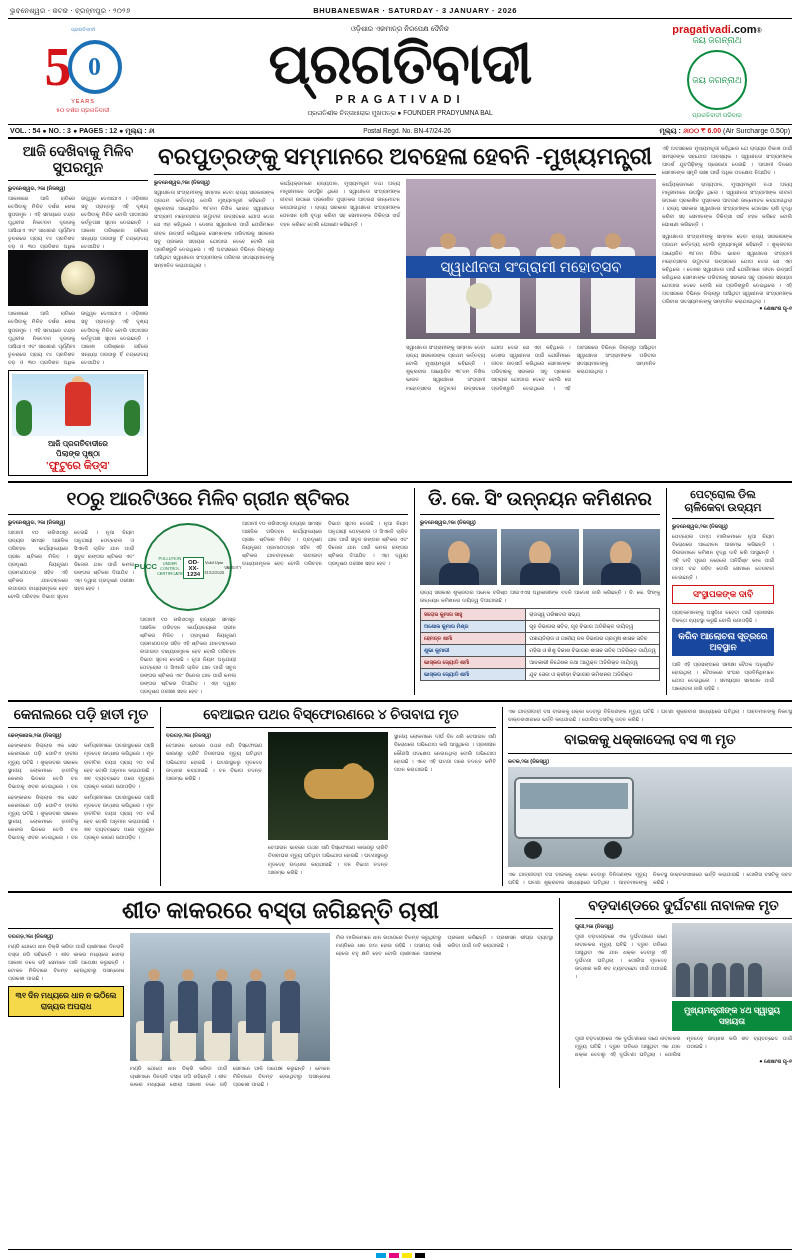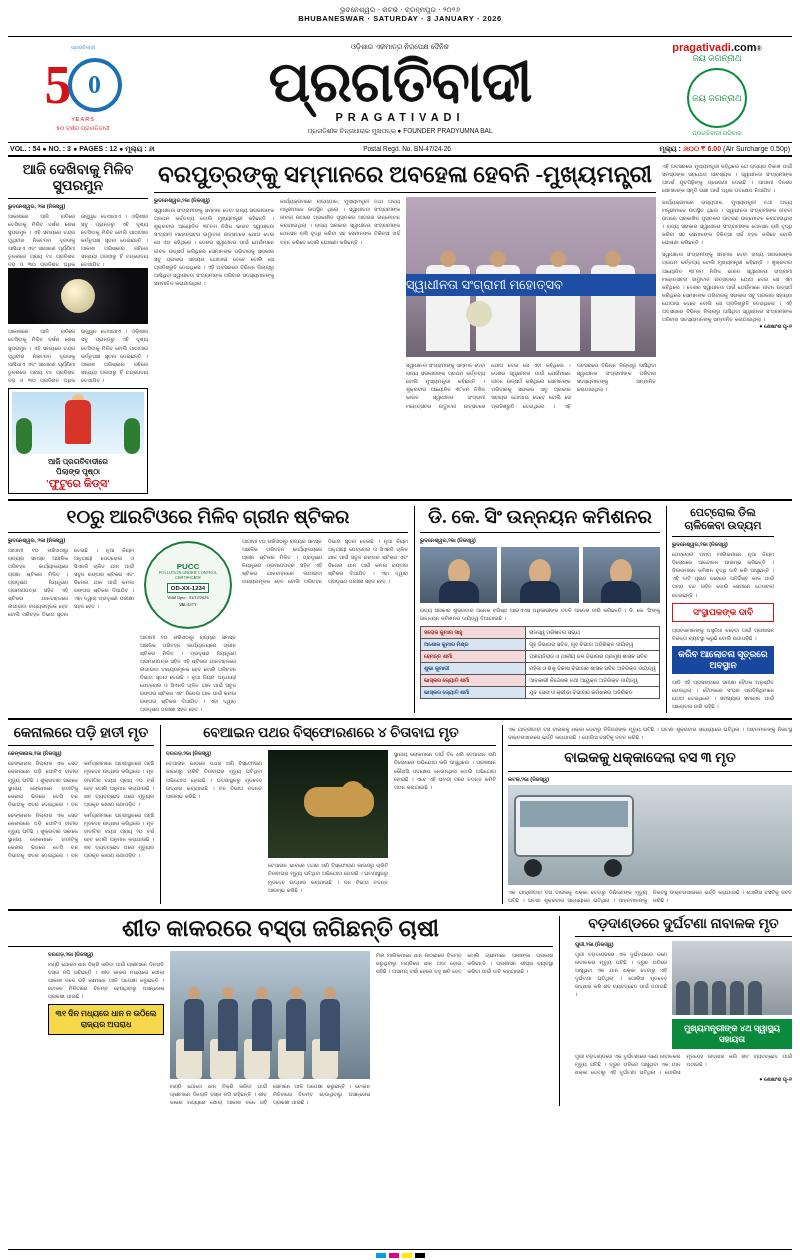--- a/index.html
+++ b/index.html
@@ -9,23 +9,22 @@
     background:#ffffff;
     font-family:"Liberation Sans", sans-serif;
     color:#111;
     overflow:hidden;
   }
   .page { width:800px; height:1260px; position:relative; padding:4px 8px 0 8px; }
 
   
   .topstrip {
     display:flex; justify-content:space-between; align-items:center;
-    font-size:7px; letter-spacing:.2px; padding:2px 2px 13px 2px;
+    font-size:7px; letter-spacing:.2px; padding:2px 2px 3px 2px;
     border-bottom:1px solid #000;
-    flex-direction:column;
   }
   .topstrip .left { color:#111; }
   .topstrip .center { font-weight:bold; letter-spacing:.6px; font-size:7.5px; }
   .topstrip .right { width:90px; }
 
   
   .masthead { display:flex; align-items:center; padding:4px 0 0 0; }
   .mh-left { width:150px; display:flex; flex-direction:column; align-items:center; }
   .mh-center { flex:1; text-align:center; }
   .mh-right { width:150px; display:flex; flex-direction:column; align-items:center; }
@@ -124,41 +123,41 @@
   .promo .art .tree1{position:absolute;left:4px;bottom:0;width:16px;height:36px;background:#2e7d32;border-radius:8px;}
   .promo .art .tree2{position:absolute;right:4px;bottom:0;width:16px;height:36px;background:#2e7d32;border-radius:8px;}
   .promo .t1 { font-size:7.5px; font-weight:bold; margin-top:3px; font-family:"Liberation Serif",serif;}
   .promo .t2 { font-size:7.5px; font-weight:bold; font-family:"Liberation Serif",serif;}
   .promo .t3 { font-size:11px; font-weight:bold; color:#d21317; font-family:"Liberation Serif",serif;}
 
   .mainphoto { height:160px; background:linear-gradient(#c9b7c7,#8e7f92); position:relative; overflow:hidden;}
   .mainphoto .stage { position:absolute; inset:0; background:
      linear-gradient(180deg,#b9a7bb 0%, #a593a8 45%, #6e6472 100%); }
   .mainphoto .banner { position:absolute; left:0; right:0; top:48%; height:22px; background:#1d4ea3; }
-  .mainphoto .banner span { color:#fff; font-size:13px; font-family:"Liberation Serif",serif; display:block; text-align:left; line-height:22px;}
+  .mainphoto .banner span { color:#fff; font-size:15px; font-family:"Liberation Serif",serif; display:block; text-align:center; line-height:22px;}
   .mainphoto .p { position:absolute; bottom:6px; width:44px; height:86px; background:#f2f2f2; border-radius:6px 6px 0 0;}
   .mainphoto .p i { position:absolute; top:-14px; left:50%; transform:translateX(-50%);
       width:16px;height:16px;border-radius:50%;background:#caa078; display:block;}
   .mainphoto .p.a{left:8%;} .mainphoto .p.b{left:28%;} .mainphoto .p.c{left:52%;} .mainphoto .p.d{left:74%;}
   .mainphoto .bouquet{position:absolute;left:24%;bottom:30px;width:26px;height:26px;border-radius:50%;background:#e0dcc0;}
 
   .subhead-blue {
     font-family:"Liberation Serif",serif; font-weight:bold; color:#17479e;
     text-align:center; font-size:14px; margin-top:4px;
   }
   .subhead-red {
     font-family:"Liberation Serif",serif; font-weight:bold; color:#d21317;
     text-align:center; font-size:13px; margin-top:3px;
   }
   .contd { font-size:5.4px; text-align:right; font-weight:bold; }
 
   
   .pucc {
     width:88px;height:88px;border-radius:50%;border:2px solid #1b7a3d;
-    background:#f1f8f1; margin:4px auto; display:flex; flex-direction:column;
+    background:#f1f8f1; margin:4px auto; display:flex; flex-direction:row;
     align-items:center; justify-content:center; text-align:center; padding:4px;
   }
   .pucc .t {font-size:8px;font-weight:bold;color:#1b7a3d;}
   .pucc .s {font-size:4px;color:#1b7a3d;line-height:1.2;}
   .pucc .num {font-size:6px;font-weight:bold;background:#fff;border:1px solid #1b7a3d;padding:1px 3px;margin-top:2px;}
   .pucc .valid {font-size:4px;margin-top:2px;color:#333;}
 
   .redbox {
     border:1px solid #d21317; color:#d21317; font-family:"Liberation Serif",serif;
     font-weight:bold; font-size:9px; text-align:center; padding:3px 2px; margin:4px 0;
@@ -472,21 +471,21 @@
   </div>
 
   <div class="rule2"></div>
 
   <div class="cols">
 
     <div style="width:545px;">
       <div class="hl-big">ଶୀତ କାକରରେ ବସ୍ତା ଜଗିଛନ୍ତି ଚାଷୀ</div>
       <div class="rule"></div>
       <div style="display:flex;gap:6px;">
-        <div style="width:116px;margin-left:40px;">
+        <div style="width:116px;">
           <div class="dateline">ବରଗଡ଼,୨ଜା (ନିଜସ୍ୱ)</div>
           <div class="body-text">ମଣ୍ଡି ଯୋଗେ ଧାନ ବିକ୍ରି କରିବା ପାଇଁ ଚାଷୀମାନେ ଦିନରାତି ବସ୍ତା ଜଗି ରହିଛନ୍ତି । ଶୀତ କାକର ମଧ୍ୟରେ ଖୋଲା ଆକାଶ ତଳେ ରହି ସେମାନେ ପାଳି ଅପେକ୍ଷା କରୁଛନ୍ତି । ଟୋକନ ମିଳିବାରେ ବିଳମ୍ବ ହେଉଥିବାରୁ ଅସନ୍ତୋଷ ପ୍ରକାଶ ପାଇଛି ।</div>
           <div class="yellowbox" style="margin-top:4px">୩୧ ଦିନ ମଧ୍ୟରେ ଧାନ ନ ଉଠିଲେ ରାଜ୍ୟର ଅପରାଧ</div>
         </div>
         <div style="width:200px;">
           <div class="farmers">
             <span class="sack" style="left:6px"></span>
             <span class="sack" style="left:40px"></span>
             <span class="sack" style="left:74px"></span>
             <span class="sack" style="left:108px"></span>

